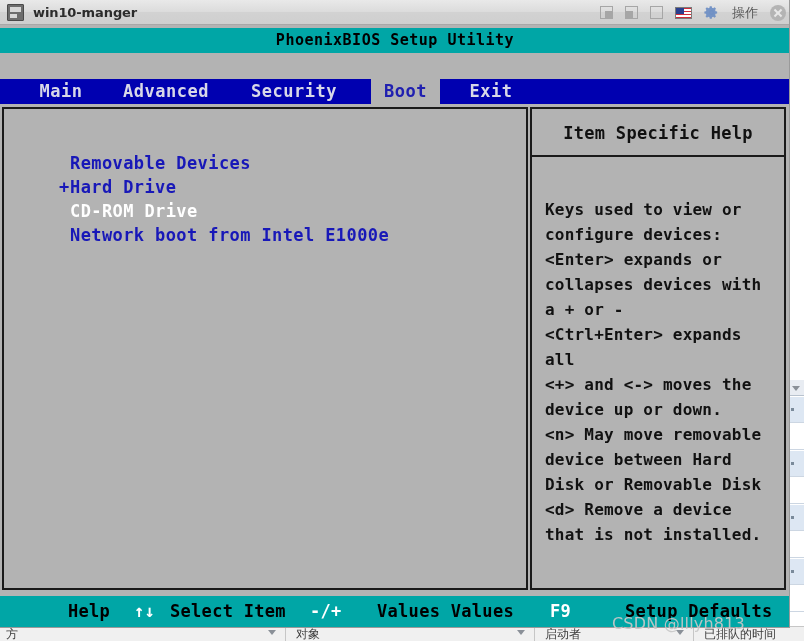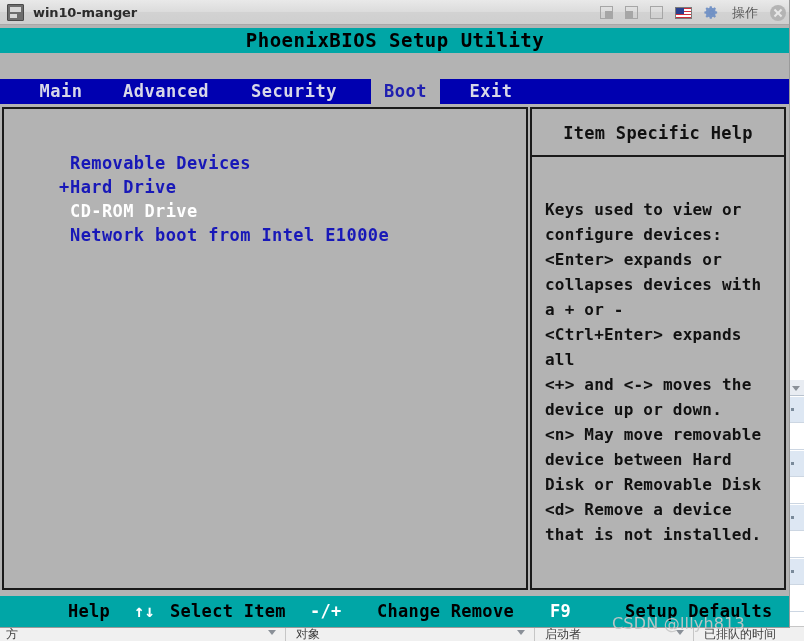--- a/index.html
+++ b/index.html
@@ -233,21 +233,21 @@
     background: #b3b3b3;
     font-family: "DejaVu Sans Mono", monospace;
   }
 
   .bios-header {
     position: absolute;
     left: 0; top: 3px;
     width: 790px; height: 25px;
     background: #00a6a6;
     color: #000000;
-    font-size: 19px;
+    font-size: 15px;
     font-weight: bold;
     line-height: 25px;
     text-align: center;
     letter-spacing: 0.5px;
   }
 
   .menubar {
     position: absolute;
     left: 0; top: 54px;
     width: 790px; height: 25px;
@@ -507,21 +507,21 @@
         <div class="ft-cell ft-desc" style="left:68px;top:2px;">Help</div>
         <div class="ft-cell ft-key" style="left:14px;top:28px;">Esc</div>
         <div class="ft-cell ft-desc" style="left:68px;top:28px;">Exit</div>
 
         <div class="ft-cell ft-key" style="left:134px;top:2px;">↑↓</div>
         <div class="ft-cell ft-desc" style="left:170px;top:2px;">Select Item</div>
         <div class="ft-cell ft-key" style="left:135px;top:28px;">↔</div>
         <div class="ft-cell ft-desc" style="left:170px;top:28px;">Select Menu</div>
 
         <div class="ft-cell ft-key" style="left:310px;top:2px;">-/+</div>
-        <div class="ft-cell ft-desc" style="left:377px;top:2px;">Change Remove</div>
+        <div class="ft-cell ft-desc" style="left:377px;top:2px;">Values Values</div>
         <div class="ft-cell ft-key" style="left:300px;top:28px;">Enter</div>
         <div class="ft-cell ft-desc" style="left:377px;top:28px;">Select ▶ Sub-Menu</div>
 
         <div class="ft-cell ft-key" style="left:550px;top:2px;">F9</div>
         <div class="ft-cell ft-desc" style="left:625px;top:2px;">Setup Defaults</div>
         <div class="ft-cell ft-key" style="left:552px;top:28px;">F10</div>
         <div class="ft-cell ft-desc" style="left:625px;top:28px;">Save and Exit</div>
       </div>
 
     </div>

